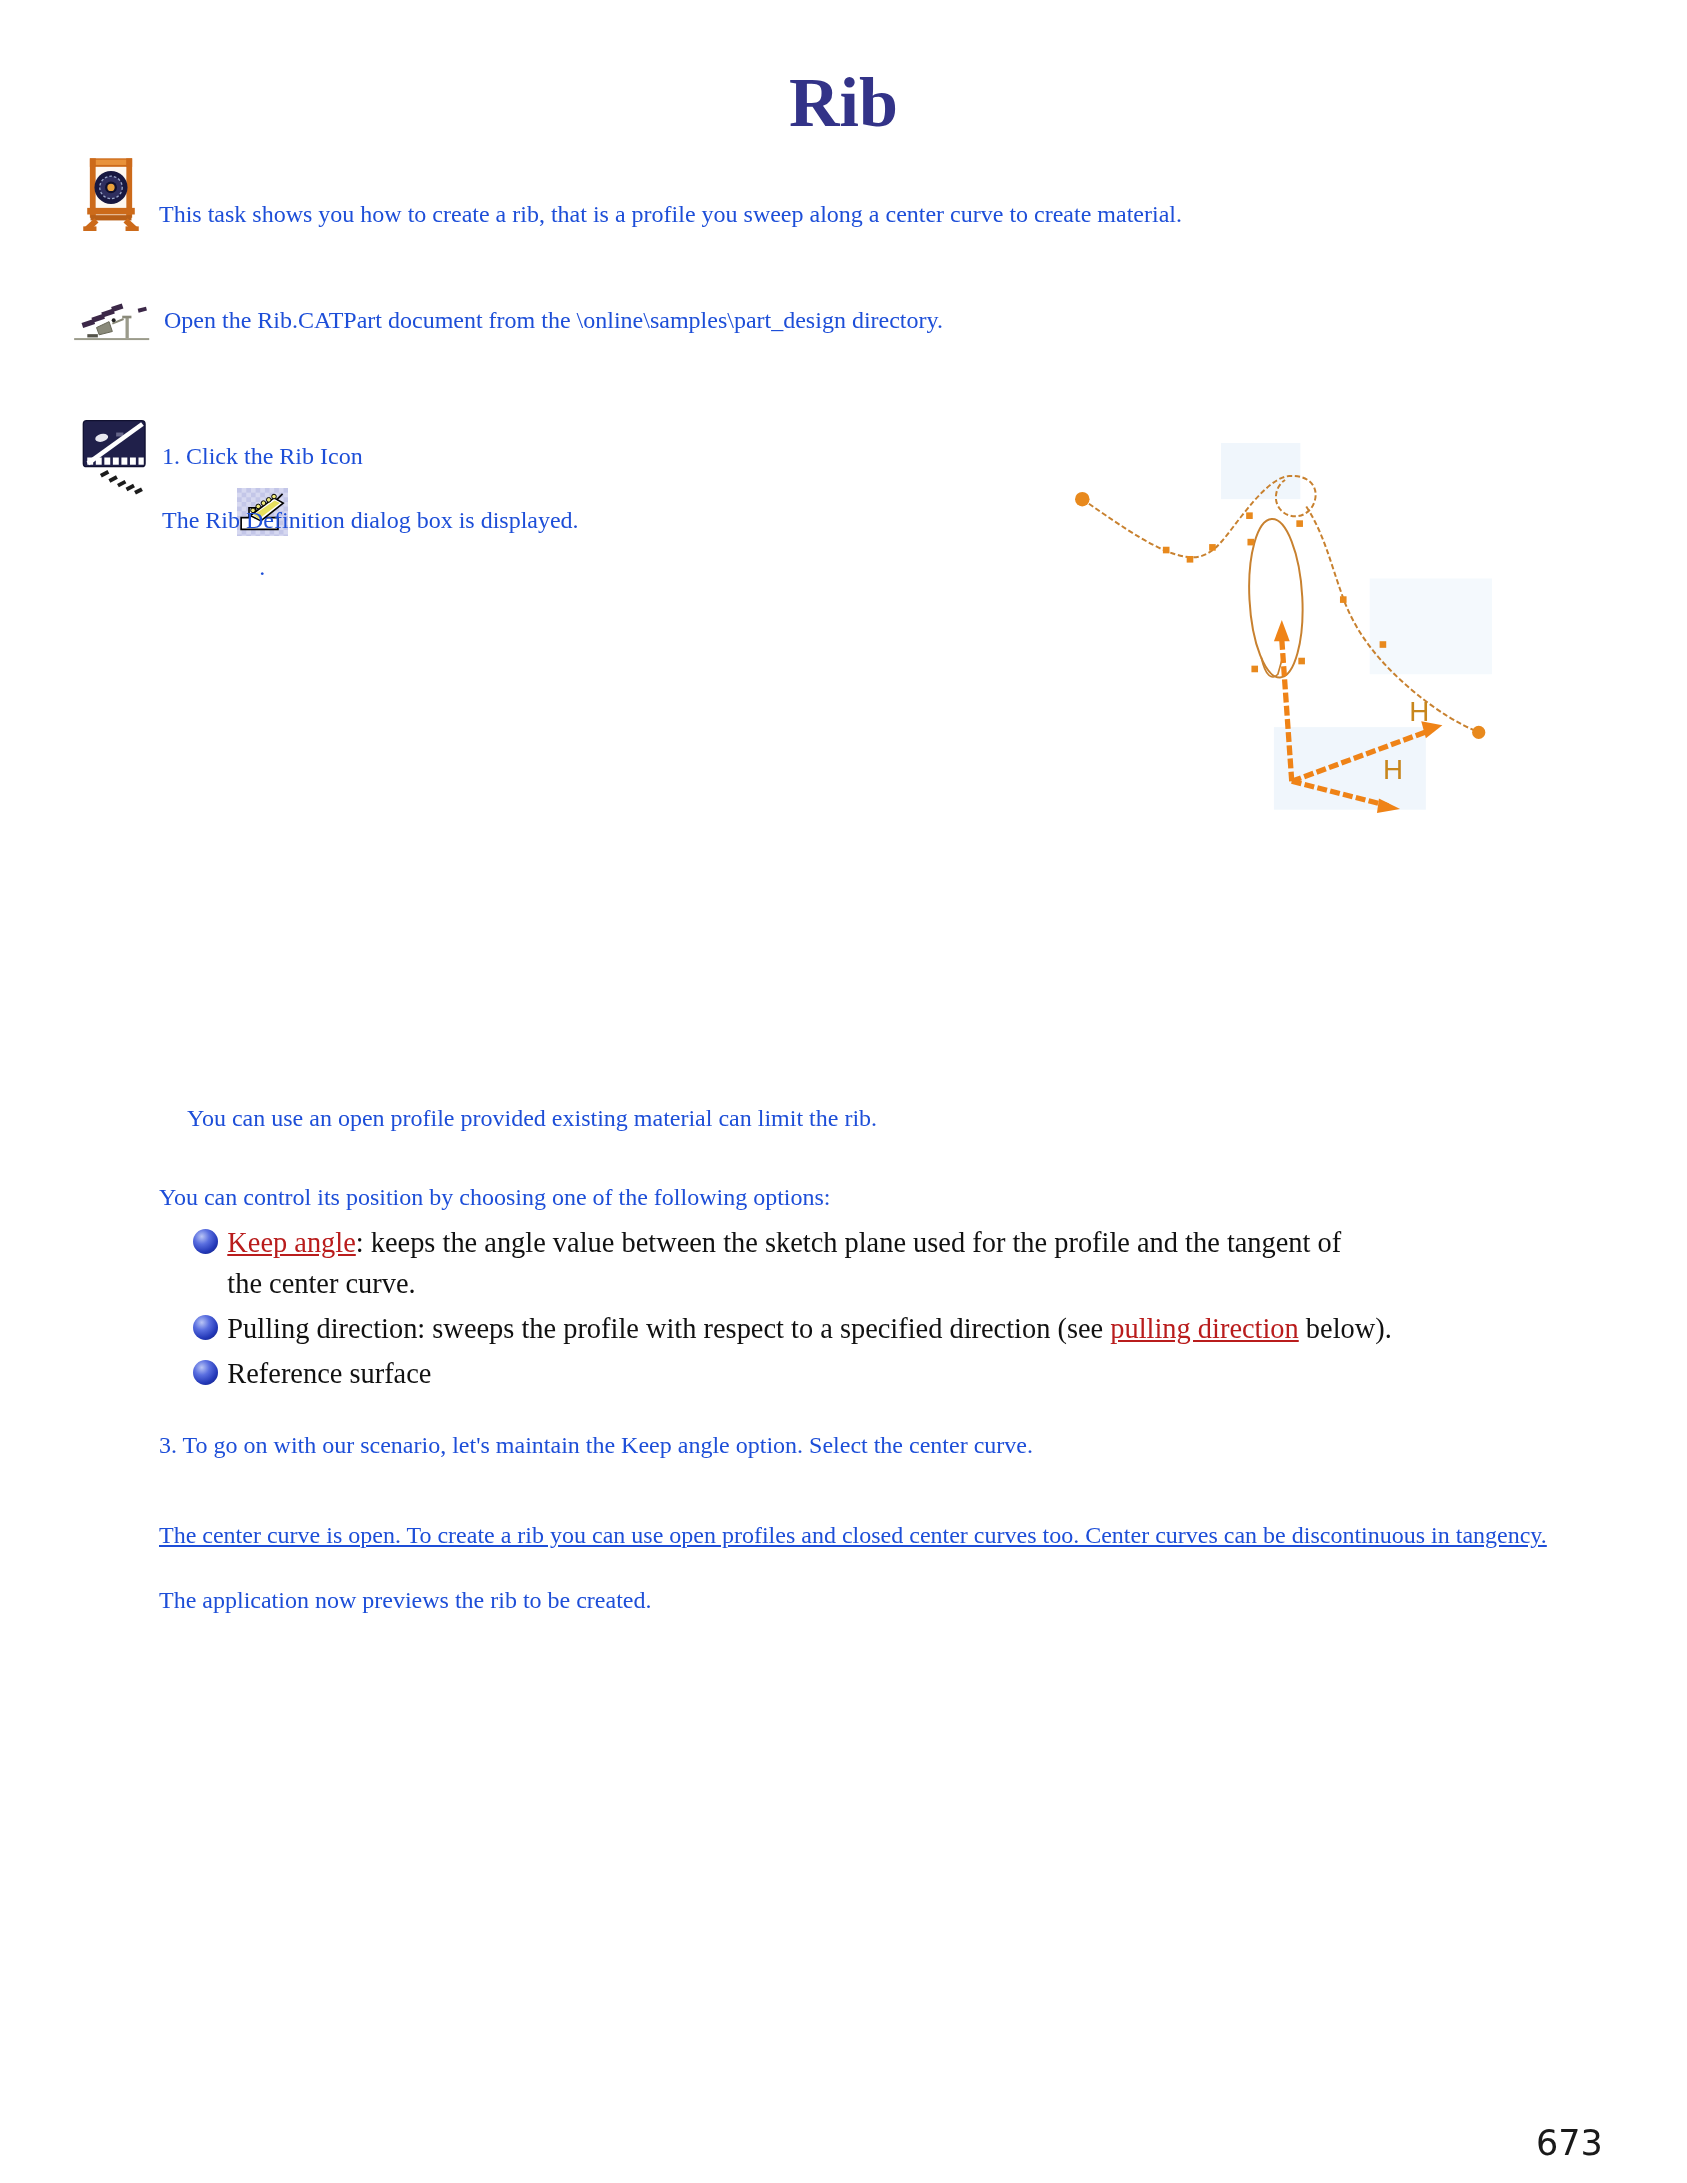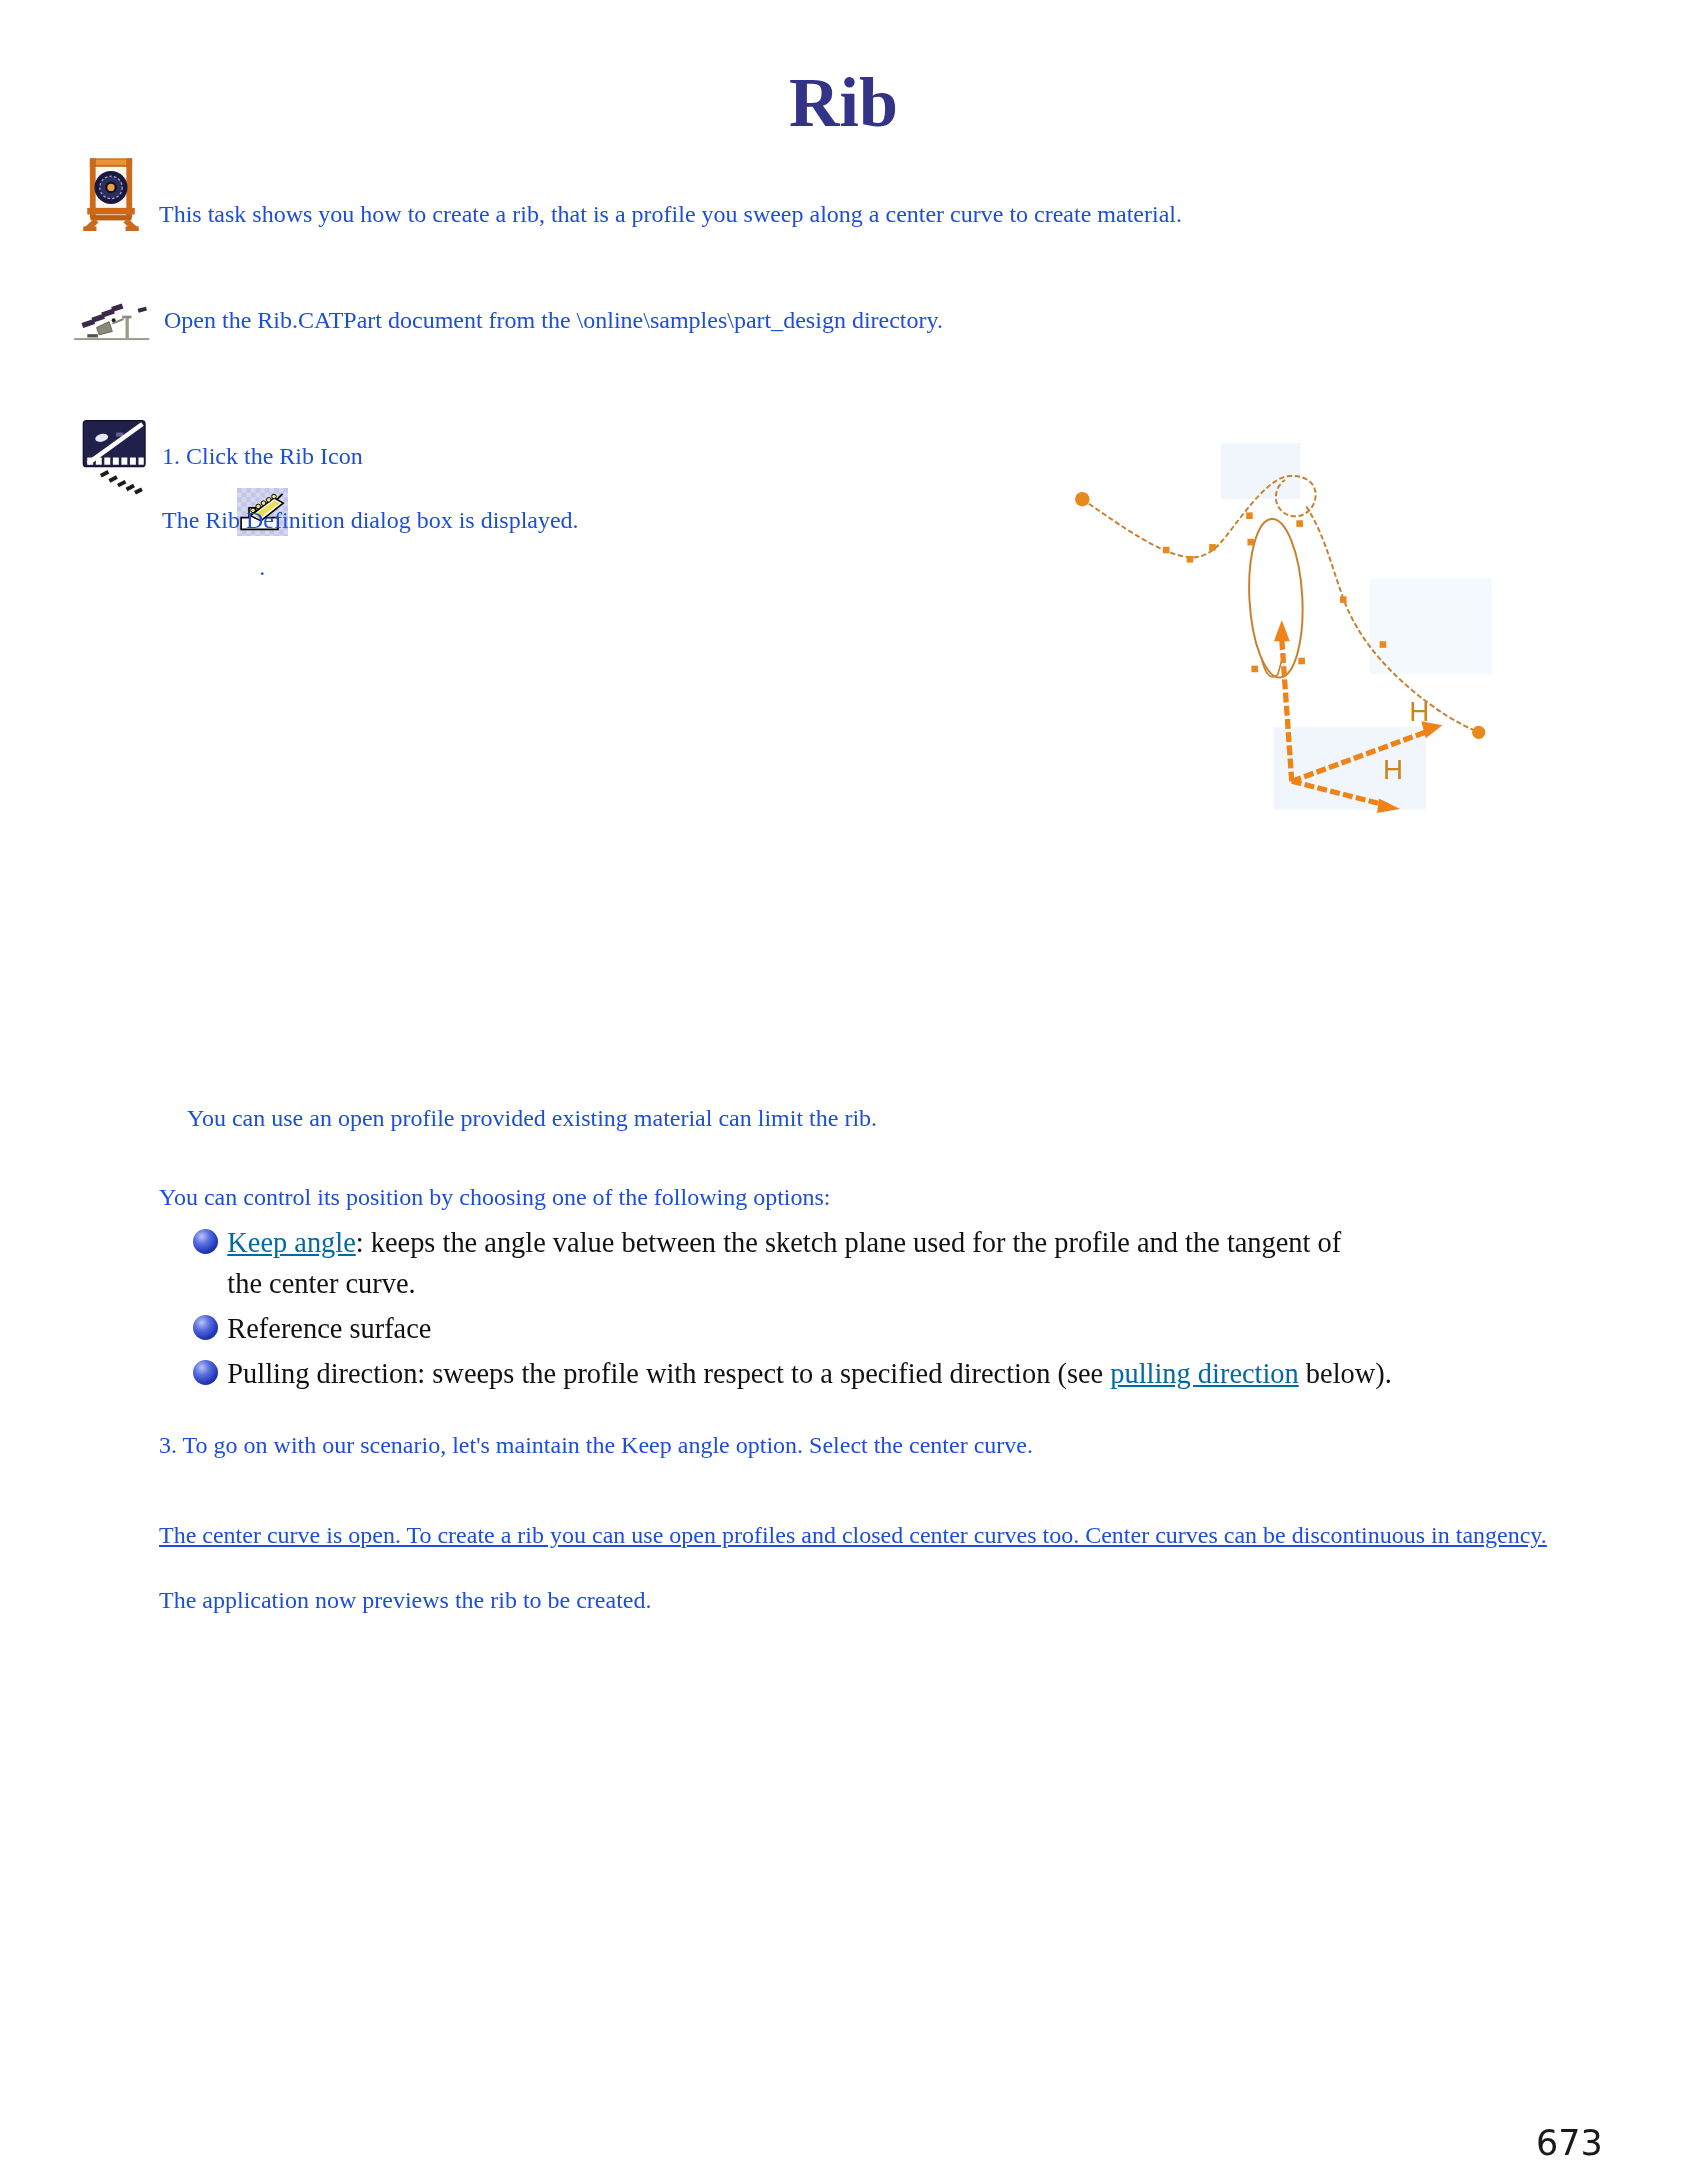--- a/index.html
+++ b/index.html
@@ -7,21 +7,21 @@
   .page {
     position:relative; width:1687px; height:2183px; background:#ffffff;
     font-family:"Liberation Serif", serif; color:#111111; overflow:hidden;margin-top:6px;
   }
   .abs { position:absolute; }
   .body-text { font-size:24px; line-height:42px; color:#1d4ed8; }
   .page-title {
     position:absolute; top:58px; left:0; width:1687px; text-align:center;
     font-size:70px; font-weight:bold; color:#333388; line-height:1.1;
   }
-  a.doclink { color:#0369a1; text-decoration:underline; cursor:pointer; }
+  a.doclink { color:#b91c1c; text-decoration:underline; cursor:pointer; }
   .step1-row { display:flex; align-items:center; gap:10.6px; }
   .rib-icon-btn {
     display:inline-block; width:51px; height:48px;
     background:repeating-conic-gradient(#d6d8f0 0% 25%, #c3c6e8 0% 50%);
     background-size:9.3px 9.3px; cursor:pointer;
   }
   ul.options { list-style:none; }
   ul.options li { display:flex; align-items:flex-start; gap:9.3px; margin-bottom:4px; }
   .bullet-sphere {
     flex:0 0 auto; width:25px; height:25px; border-radius:50%; margin-top:6.6px;
@@ -176,25 +176,25 @@
 
   <div class="abs body-text" style="left:159px; top:1170px; width:1389px;">You can control its position by choosing one of the following options:</div>
 
   <ul class="options abs" style="left:193px; top:1216px;">
     <li>
       <span class="bullet-sphere"></span>
       <span class="opt-text" style="width:1151px;"><a href="#" class="doclink">Keep angle</a><span>: keeps the angle value between the sketch plane used for the profile and the tangent of the center curve.</span></span>
     </li>
     <li>
       <span class="bullet-sphere"></span>
-      <span class="opt-text">Reference surface</span>
+      <span class="opt-text" style="width:1330px;"><span>Pulling direction: sweeps the profile with respect to a specified direction (see </span><a href="#" class="doclink">pulling direction</a><span> below).</span></span>
     </li>
     <li>
       <span class="bullet-sphere"></span>
-      <span class="opt-text" style="width:1330px;"><span>Pulling direction: sweeps the profile with respect to a specified direction (see </span><a href="#" class="doclink">pulling direction</a><span> below).</span></span>
+      <span class="opt-text">Reference surface</span>
     </li>
   </ul>
 
   <div class="abs body-text" style="left:159px; top:1418px; width:1456px;">3. To go on with our scenario, let's maintain the Keep angle option. Select the center curve.</div>
 
   <div class="abs body-text" style="left:159px; top:1508px; width:1409px;text-decoration:underline;">The center curve is open. To create a rib you can use open profiles and closed center curves too. Center curves can be discontinuous in tangency.</div>
 
   <div class="abs body-text" style="left:159px; top:1573px; width:1456px;">The application now previews the rib to be created.</div>
 
   <div class="page-number">673</div>

